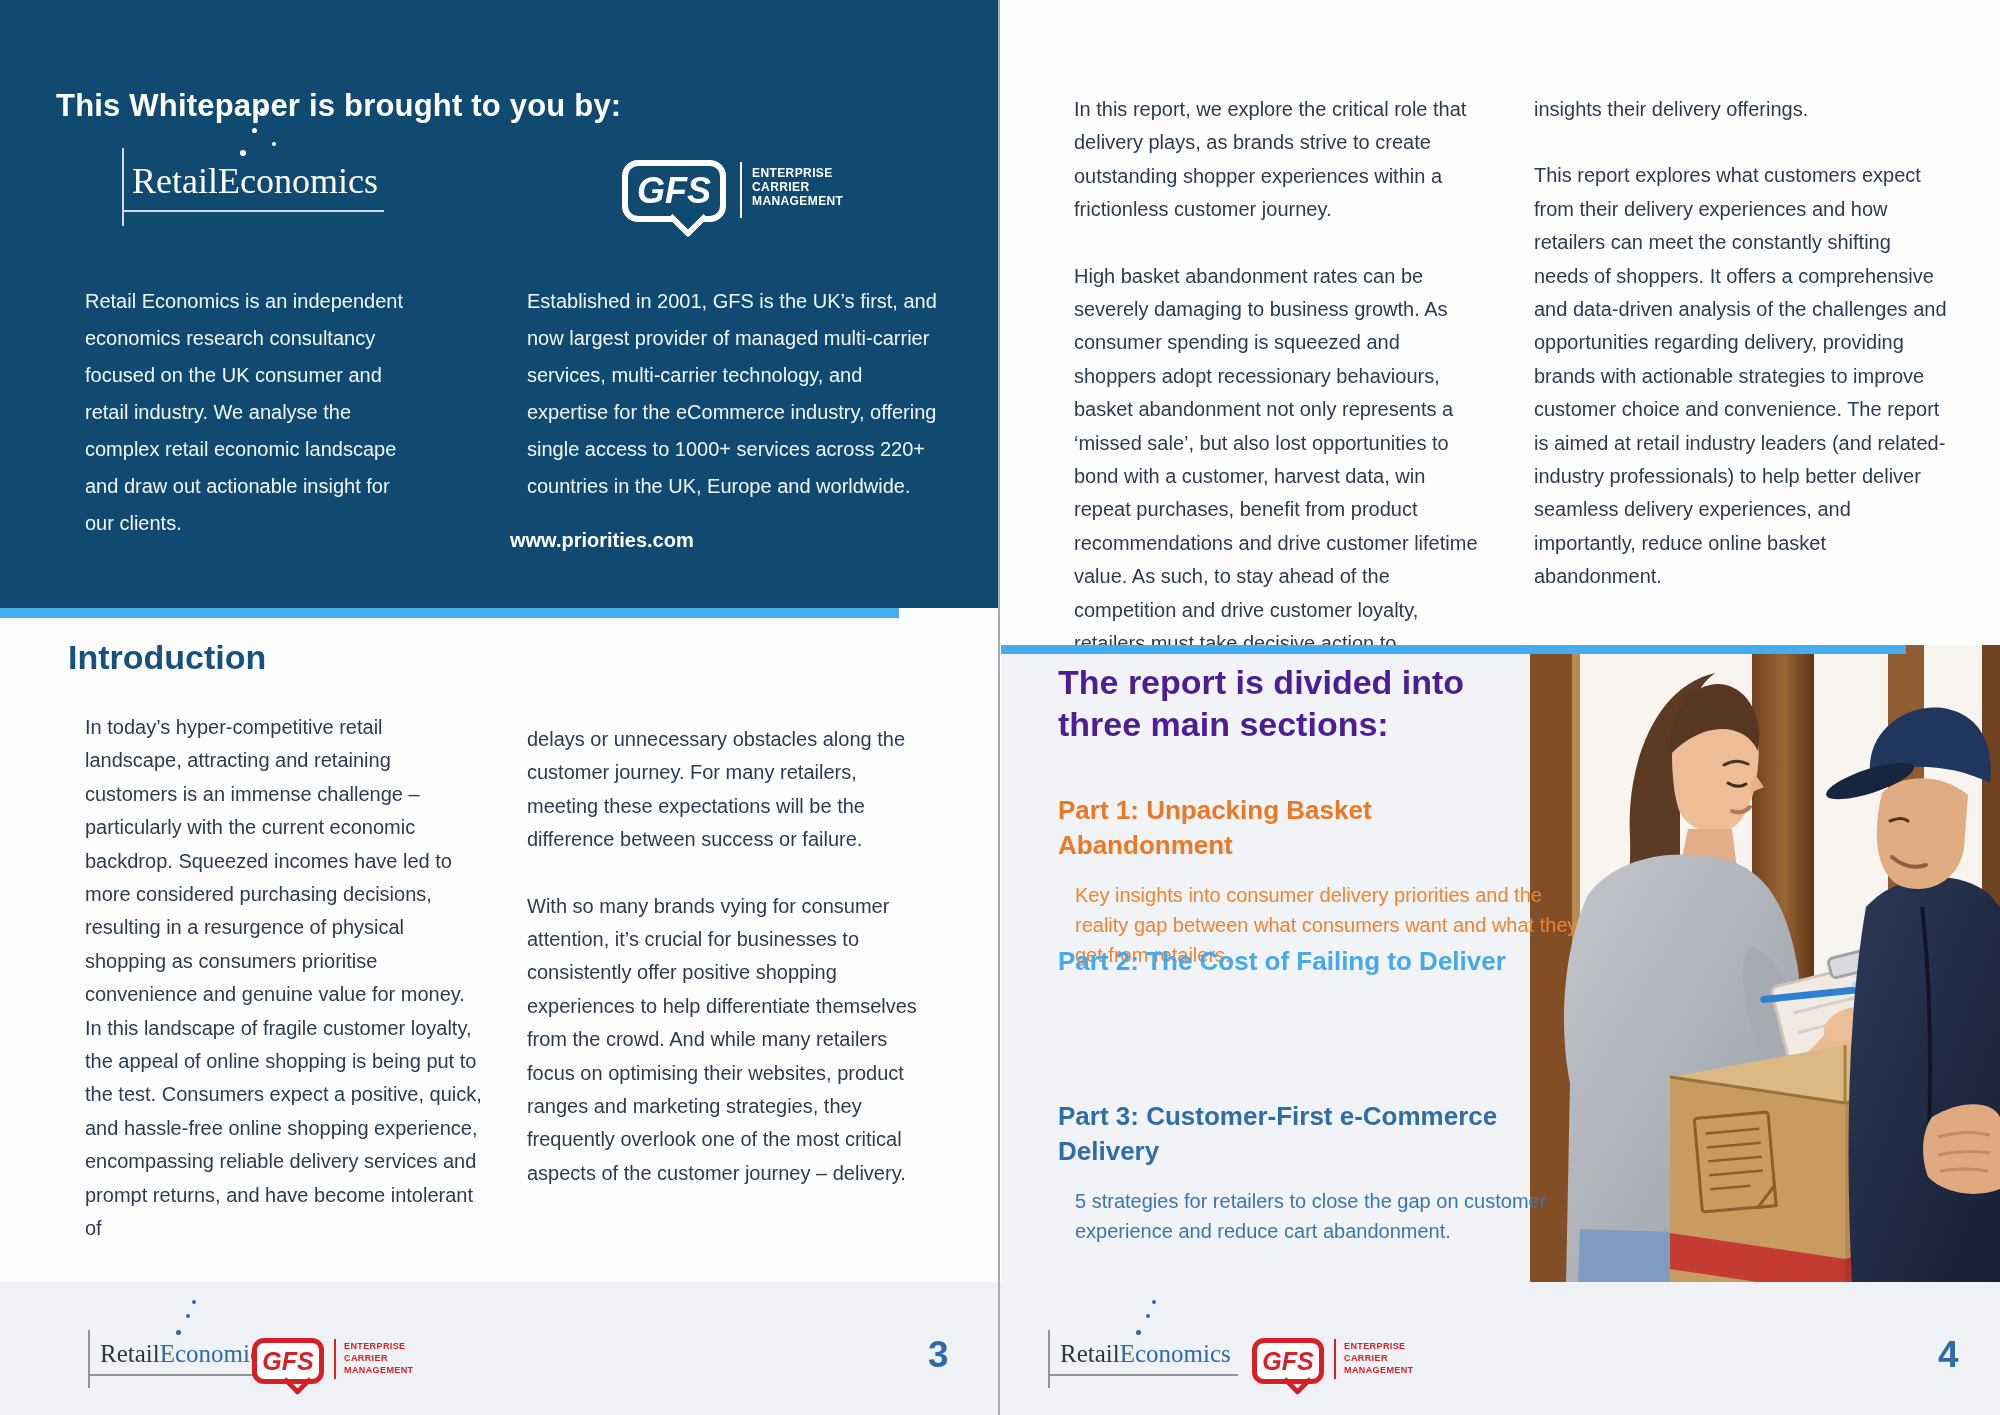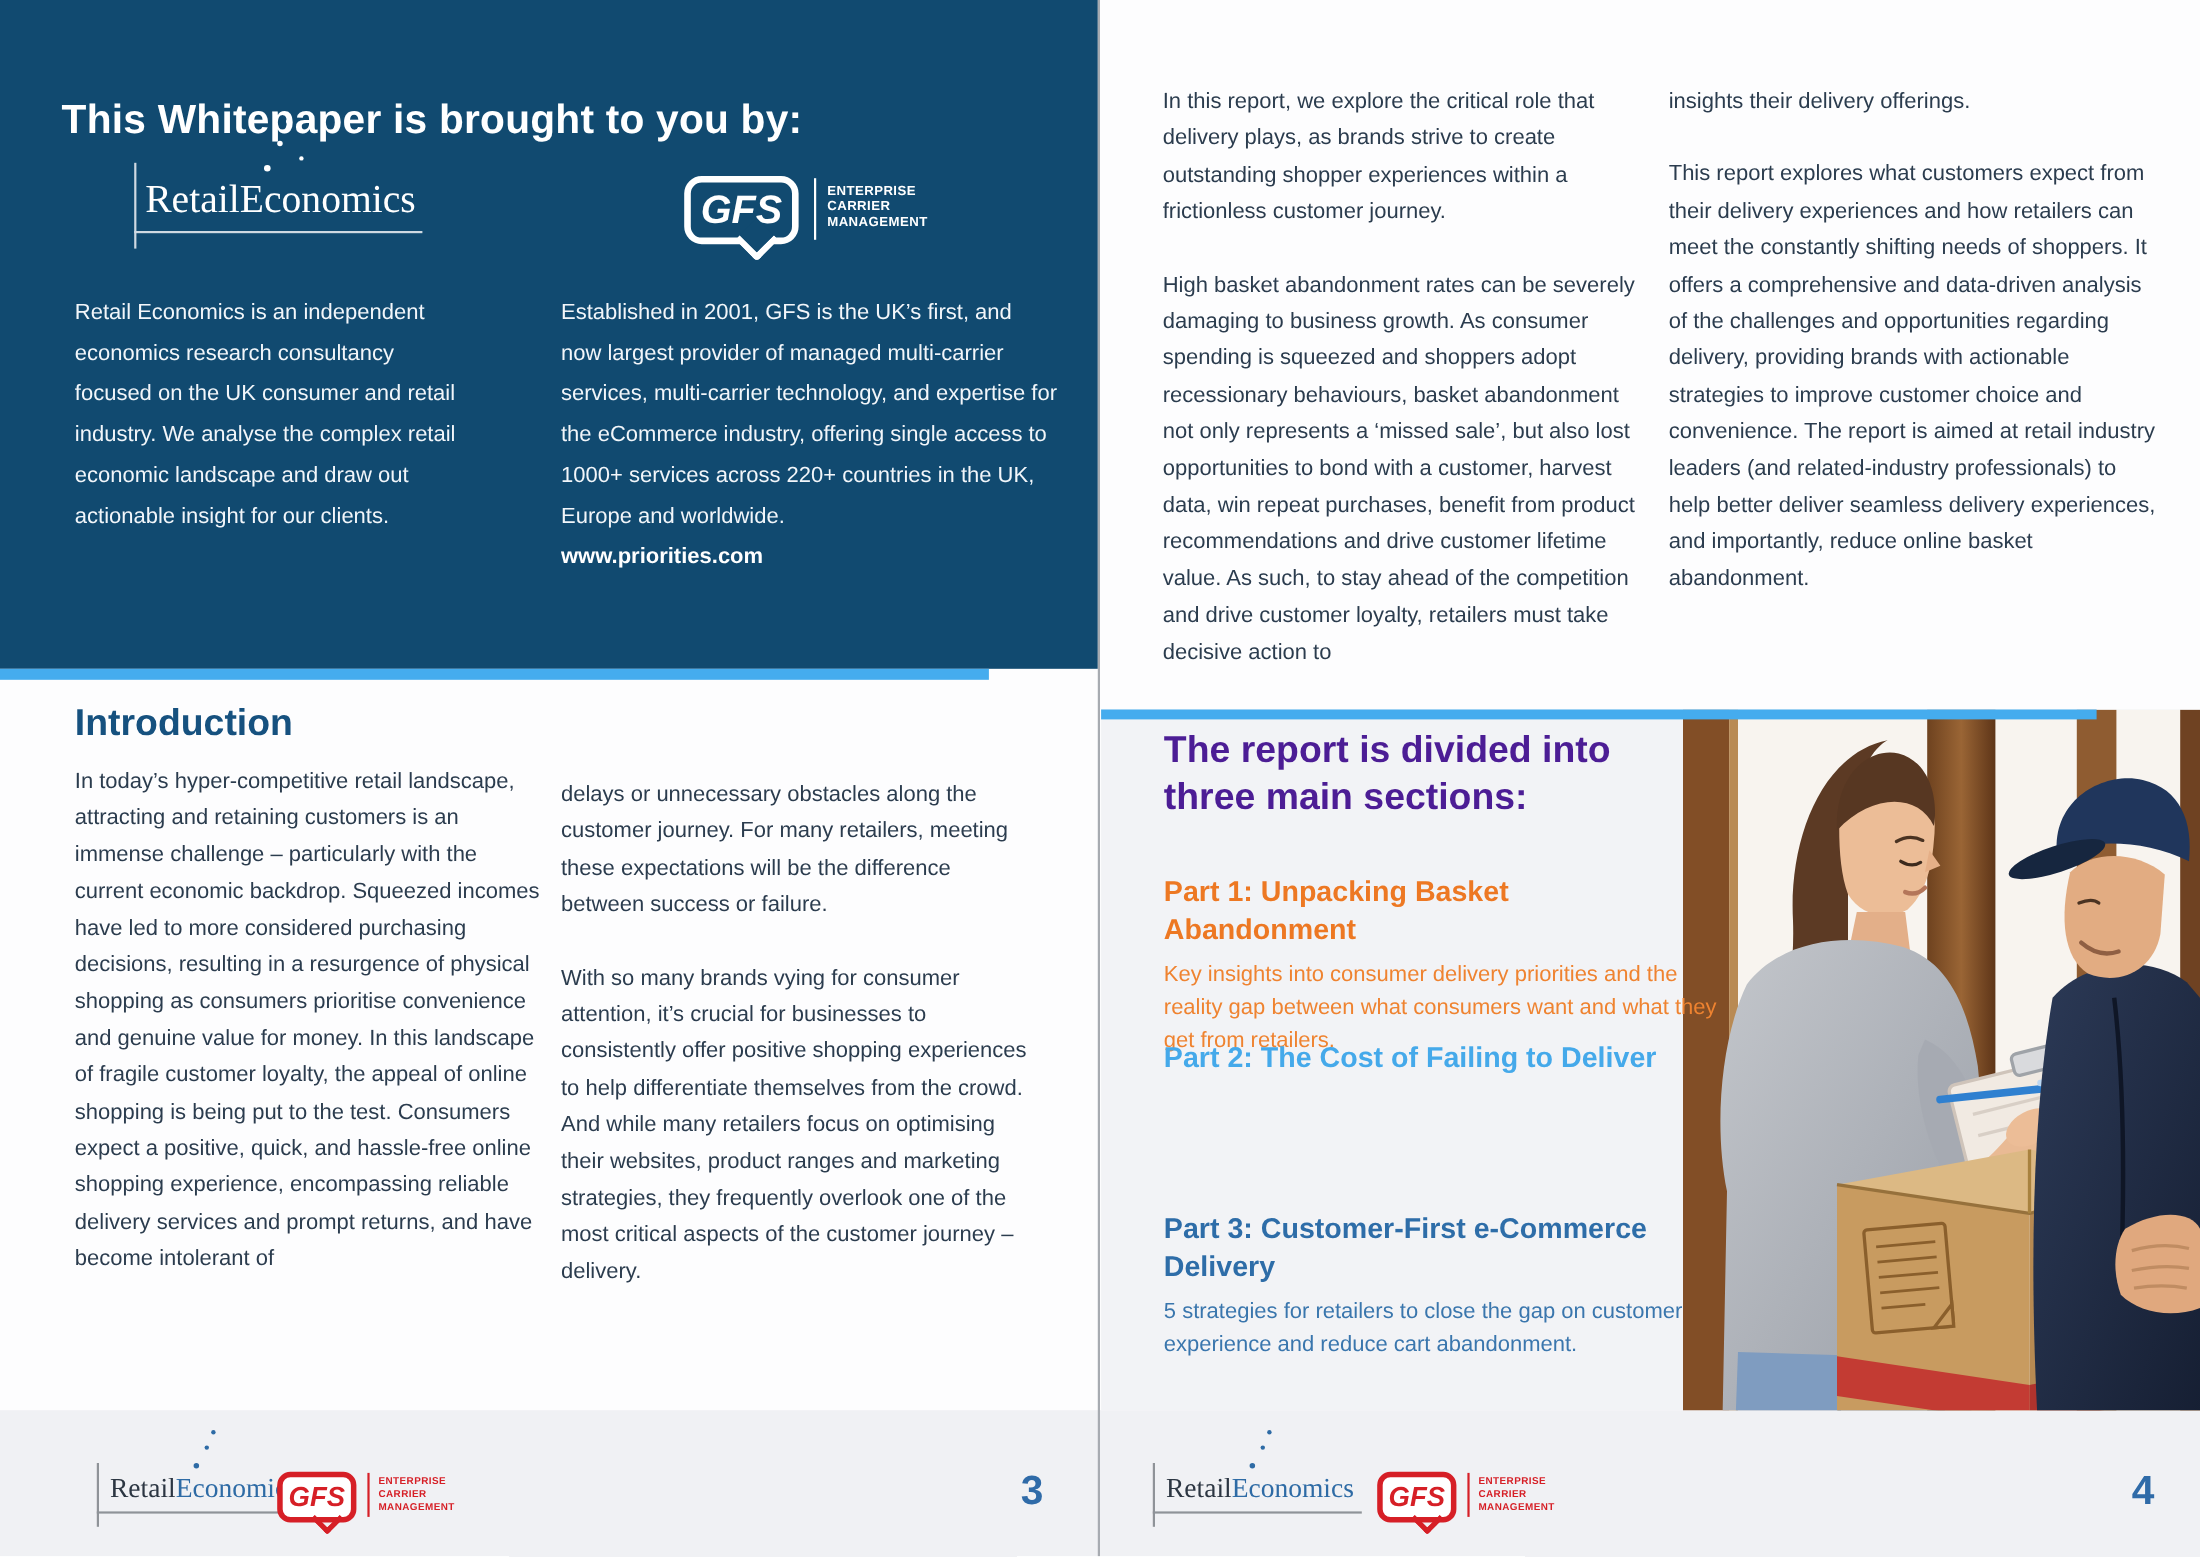--- a/index.html
+++ b/index.html
@@ -1,29 +1,29 @@
 <!DOCTYPE html>
 <html><head>
 <meta charset="utf-8">
 <style>
   html,body{margin:0;padding:0;background:#ffffff;}
   #canvas{position:relative;width:2000px;height:1415px;background:#ffffff;overflow:hidden;
           font-family:"Liberation Sans", sans-serif;color:#2b3c4e;}
   .abs{position:absolute;}
-  p{margin:0;}
+  p{margin:17px;}
 
   
   .page{position:absolute;top:0;width:1000px;height:1415px;background:#fdfdfe;}
   #page-left{left:0;}
   #page-right{left:1000px;}
   .page-sep{position:absolute;left:998px;top:0;width:2px;height:1415px;background:#a7abb1;z-index:40;}
 
   
   .header-block{left:0;top:0;width:998px;height:608px;background:#114a70;}
-  .hdr-title{left:56px;top:88px;font-size:37px;font-weight:bold;color:#ffffff;letter-spacing:.2px;}
+  .hdr-title{left:56px;top:88px;font-size:31px;font-weight:bold;color:#ffffff;letter-spacing:.2px;}
   .hdr-par{font-size:20px;line-height:37px;color:#f2f6fa;}
   .hdr-par-a{left:68px;top:266px;width:352px;}
   .hdr-par-b{left:510px;top:266px;width:452px;}
   .hdr-link{font-weight:bold;color:#ffffff;font-size:20px;line-height:37px;}
   .bar{background:#45acee;}
   .bar-left{left:0;top:608px;width:899px;height:10px;}
 
   
   .re-logo{position:absolute;}
   .re-text{position:absolute;left:0;top:0;white-space:nowrap;font-family:"Liberation Serif", serif;}

